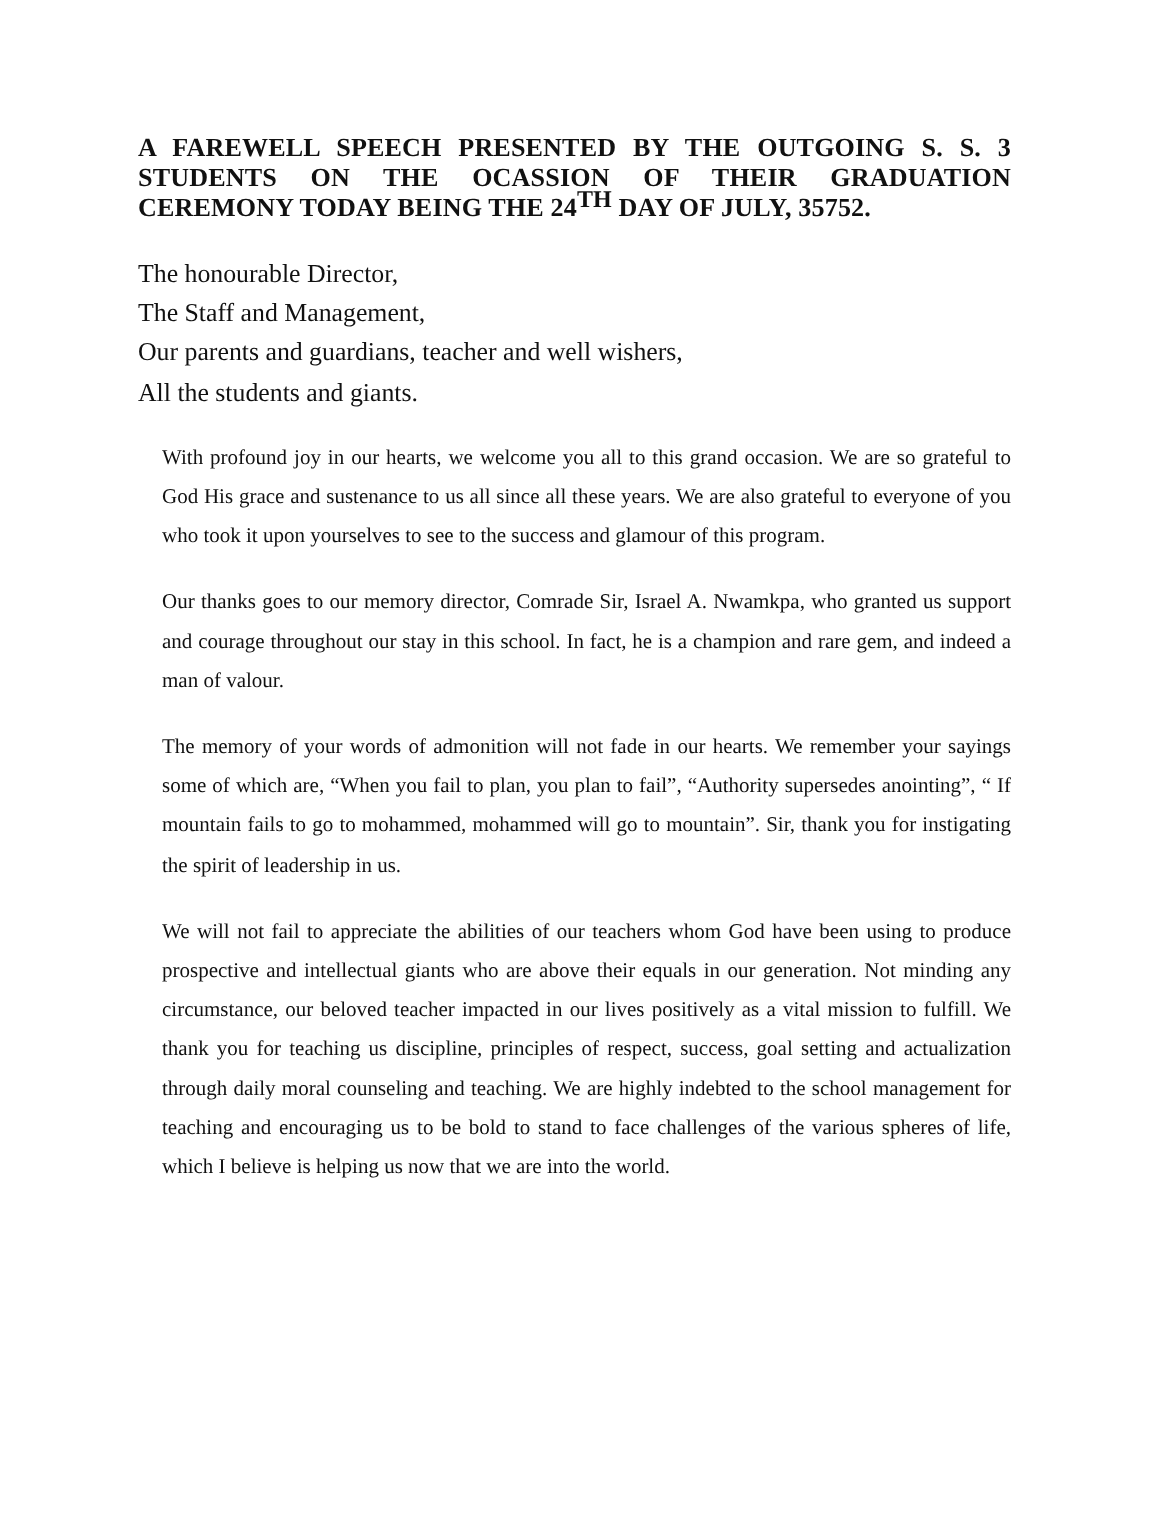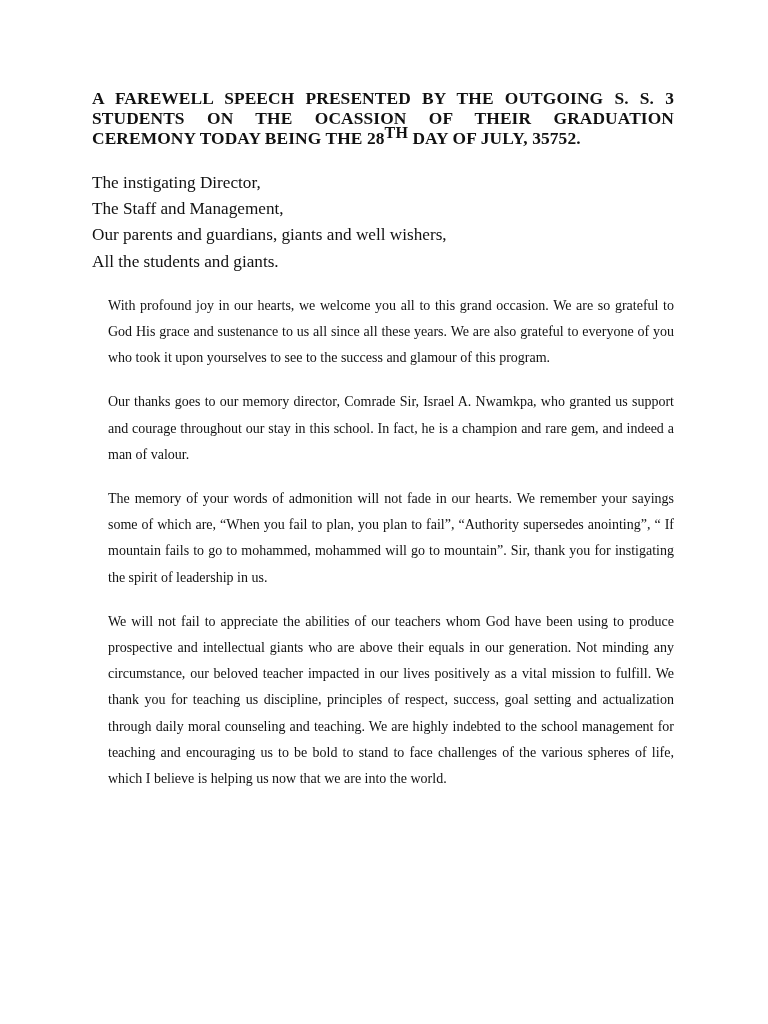--- a/index.html
+++ b/index.html
@@ -47,26 +47,26 @@
       margin: 0 0 18px 16px;
       font-size: 14px;
       line-height: 26.2px;
       text-align: justify;
     }
   </style>
 </head>
 <body>
 
 <div class="page">
-  <div class="title"><span>A FAREWELL SPEECH PRESENTED BY THE OUTGOING S. S. 3 STUDENTS ON THE OCASSION OF THEIR GRADUATION CEREMONY TODAY BEING THE 28</span><sup>TH</sup><span> DAY OF JULY, 35752.</span></div>
+  <div class="title"><span>A FAREWELL SPEECH PRESENTED BY THE OUTGOING S. S. 3 STUDENTS ON THE OCASSION OF THEIR GRADUATION CEREMONY TODAY BEING THE 24</span><sup>TH</sup><span> DAY OF JULY, 35752.</span></div>
 
   <div class="salutation">
-    <div>The instigating Director,</div>
+    <div>The honourable Director,</div>
     <div>The Staff  and Management,</div>
-    <div>Our parents and guardians, giants and well wishers,</div>
+    <div>Our parents and guardians, teacher and well wishers,</div>
     <div>All the students and giants.</div>
   </div>
 
   <p class="para">With profound joy in our hearts, we welcome you all to this grand occasion. We are so grateful to God His grace and sustenance to us all since all these years. We are also grateful to everyone of you who took it upon yourselves to see to the success and glamour of this program.</p>
   <p class="para">Our thanks goes to our memory director, Comrade Sir, Israel A. Nwamkpa, who granted us support and courage throughout our stay in this school. In fact, he is a champion and rare gem, and indeed a man of valour.</p>
   <p class="para">The memory of your words of admonition will not fade in our hearts. We remember your sayings some of which are, “When you fail to plan, you plan to fail”, “Authority supersedes anointing”, “ If mountain fails to go to mohammed, mohammed will go to mountain”. Sir, thank you for instigating the spirit of leadership in us.</p>
   <p class="para">We will not fail to appreciate the abilities of our teachers whom God have been using to produce prospective and intellectual giants who are above their equals in our generation. Not minding any circumstance, our beloved teacher impacted in our lives positively as a vital mission to fulfill. We thank you for teaching us discipline, principles of respect, success, goal setting and actualization through daily moral counseling and teaching. We are highly indebted to the school management for teaching and encouraging us to be bold to stand to face challenges of the various spheres of life, which I believe is helping us now that we are into the world.</p>
 </div>
 
 </body></html>

